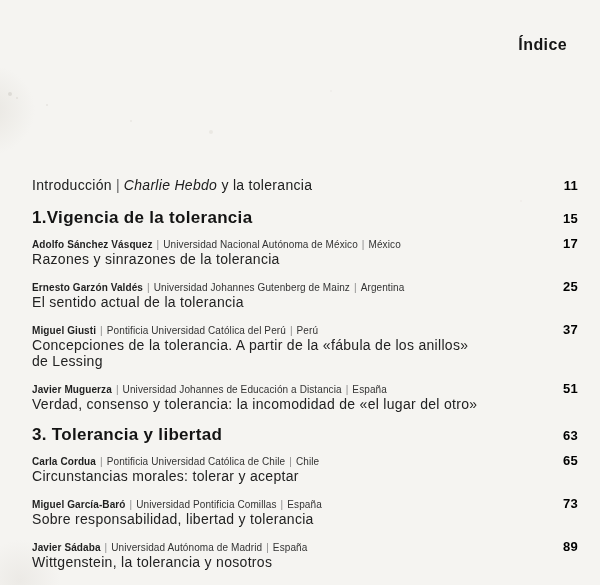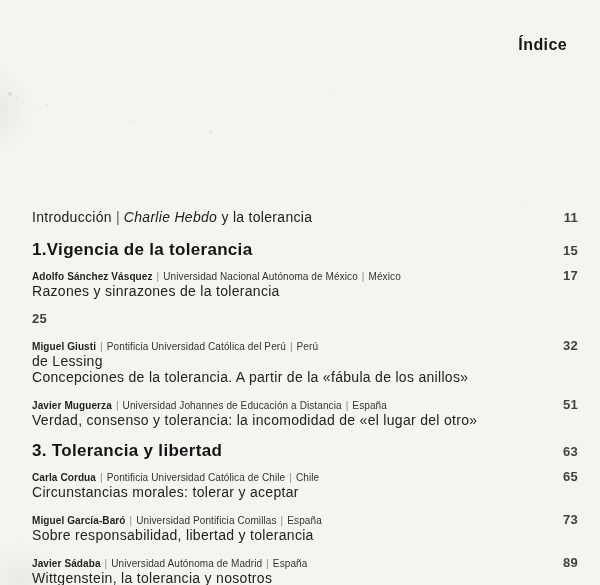--- a/index.html
+++ b/index.html
@@ -49,31 +49,30 @@
     right: 22px;
   }
 
   .row { display: flex; align-items: baseline; }
   .entry-text { flex: 1; min-width: 0; padding-right: 14px; }
 
   .page-num {
     font-weight: 700;
     font-size: 13px;
     letter-spacing: 0.3px;
-    color: #404040;
+    color: #000000;
     white-space: nowrap;
   }
 
   .row.intro {
     margin-bottom: 12px;
     font-size: 14px;
     line-height: 18px;
     letter-spacing: 0.3px;
     color: #202020;
-    margin-top: 32px;
   }
   .row.intro .italic { font-style: italic; }
   .row.intro .sep { color: #5e5e5e; margin: 0 4px; }
 
   .row.section { margin-bottom: 7px; }
   .section-label {
     font-weight: 700;
     font-size: 17px;
     line-height: 22px;
     letter-spacing: 0.3px;
@@ -125,32 +124,38 @@
     <div class="entry-text">
       <div class="author-line">
         <span class="author">Adolfo Sánchez Vásquez</span><span class="sep">|</span><span>Universidad Nacional Autónoma de México</span><span class="sep">|</span><span>México</span>
       </div>
       <div class="entry-title">Razones y sinrazones de la tolerancia</div>
     </div>
     <div class="page-num">17</div>
   </div>
 
   <div class="row chapter">
+    <div class="entry-text">
+      <div class="author-line">
+        <span class="author">Ernesto Garzón Valdés</span><span class="sep">|</span><span>Universidad Johannes Gutenberg de Mainz</span><span class="sep">|</span><span>Argentina</span>
+      </div>
+      <div class="entry-title">El sentido actual de la tolerancia</div>
+    </div>
     <div class="page-num">25</div>
   </div>
 
   <div class="row chapter">
     <div class="entry-text">
       <div class="author-line">
         <span class="author">Miguel Giusti</span><span class="sep">|</span><span>Pontificia Universidad Católica del Perú</span><span class="sep">|</span><span>Perú</span>
       </div>
+      <div class="entry-title">Concepciones de la tolerancia. A partir de la «fábula de los anillos»</div>
       <div class="entry-title">de Lessing</div>
-      <div class="entry-title">Concepciones de la tolerancia. A partir de la «fábula de los anillos»</div>
-    </div>
-    <div class="page-num">32</div>
+    </div>
+    <div class="page-num">37</div>
   </div>
 
   <div class="row chapter">
     <div class="entry-text">
       <div class="author-line">
         <span class="author">Javier Muguerza</span><span class="sep">|</span><span>Universidad Johannes de Educación a Distancia</span><span class="sep">|</span><span>España</span>
       </div>
       <div class="entry-title">Verdad, consenso y tolerancia: la incomodidad de «el lugar del otro»</div>
     </div>
     <div class="page-num">51</div>

